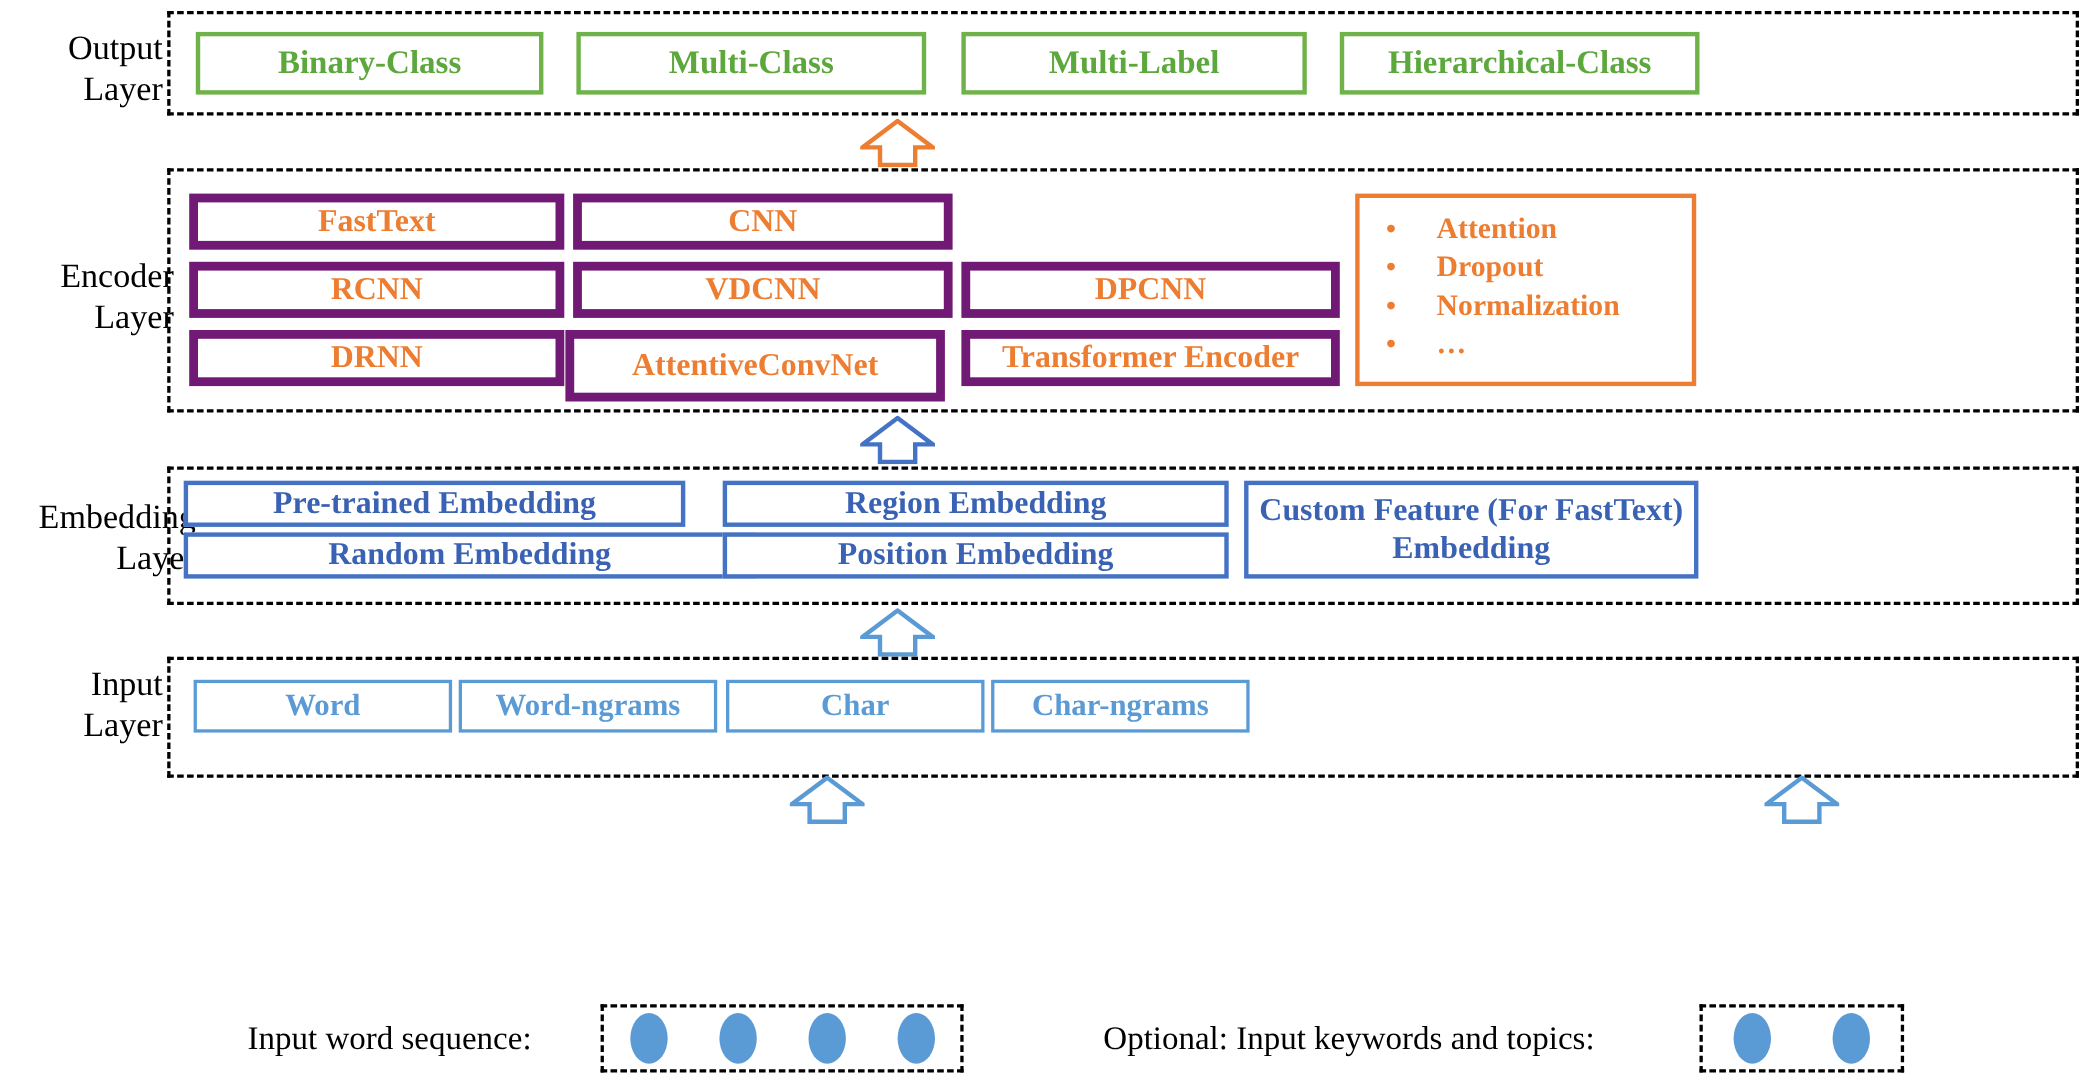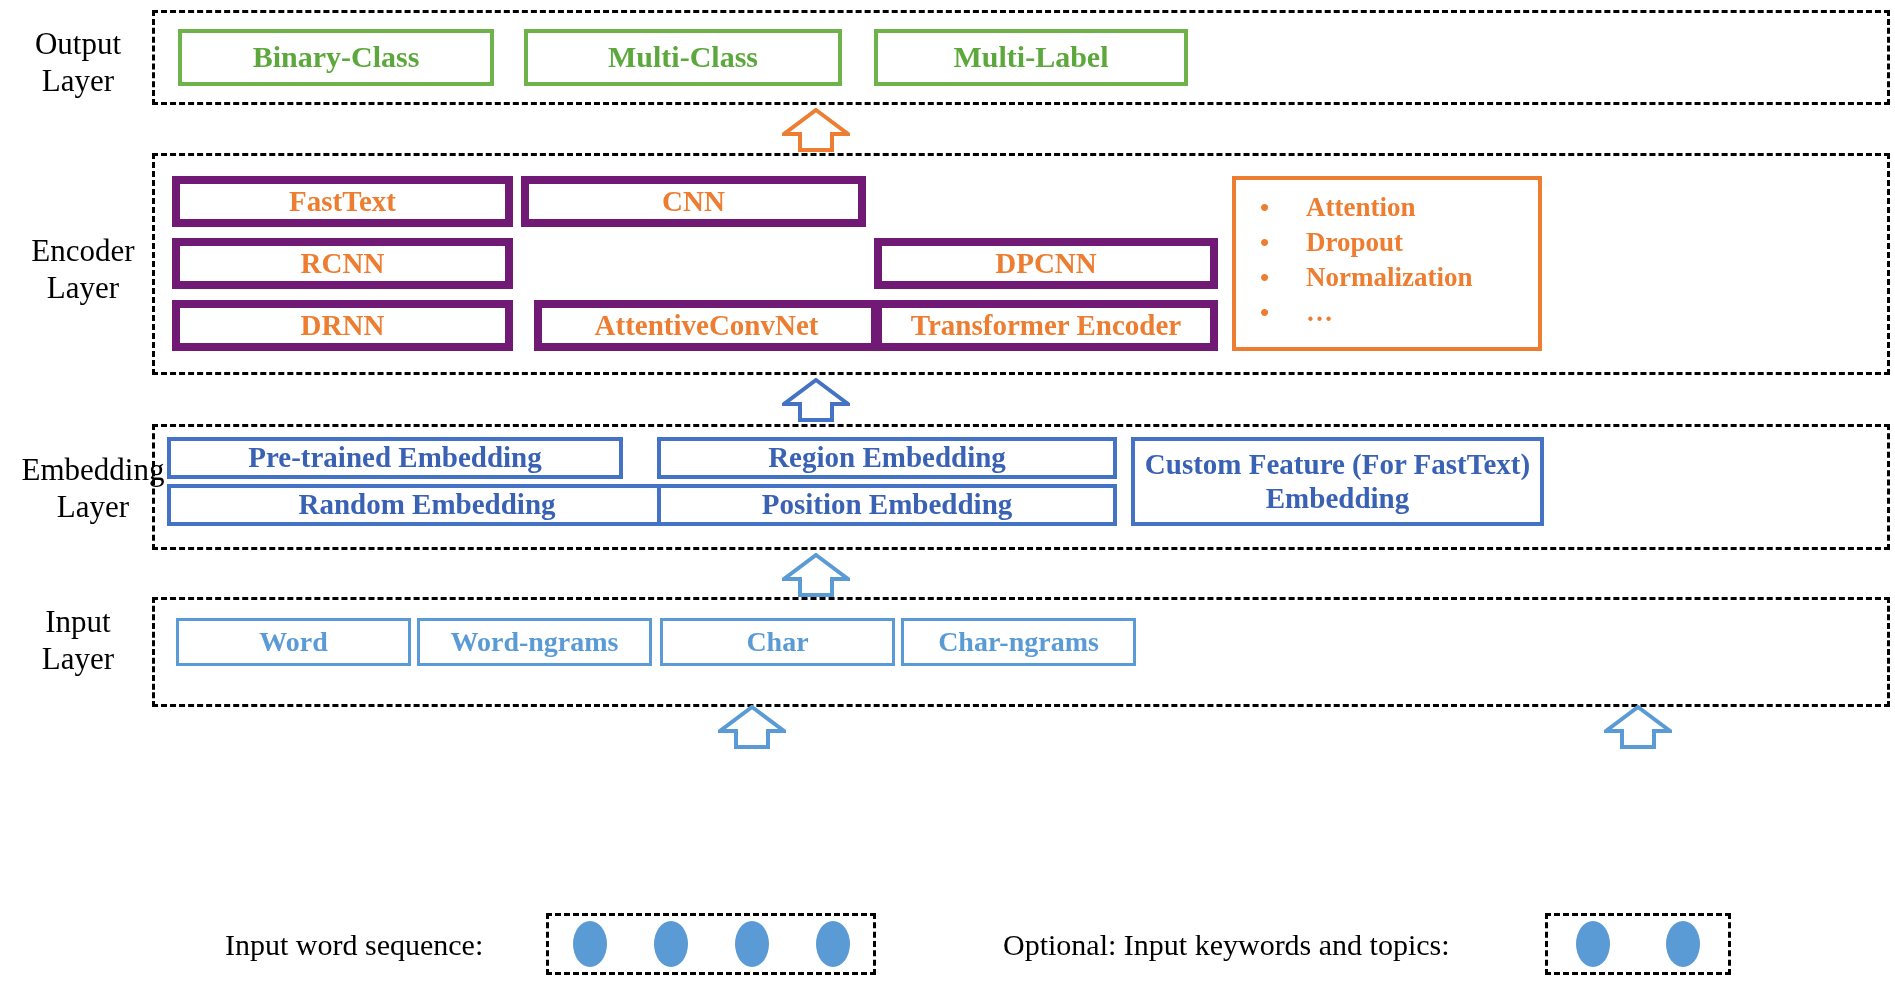--- a/index.html
+++ b/index.html
@@ -20,21 +20,21 @@
     width: 1895px;
     height: 985px;
   }
   
   .layer-label {
     position: absolute;
     font-family: "Liberation Serif", "DejaVu Serif", serif;
     font-size: 31px;
     color: #000000;
     line-height: 1.18;
-    text-align: center;
+    text-align: right;
     white-space: pre-line;
   }
   
   .dashed-group {
     position: absolute;
     border: 3px dashed #000000;
     box-sizing: border-box;
     background: transparent;
   }
   
@@ -165,40 +165,42 @@
 <div class="canvas">
 
   <div class="layer-label" style="left:8px; top:26px; width:140px;">Output
 Layer</div>
 
   <div class="dashed-group" style="left:152px; top:10px; width:1738px; height:95px;"></div>
 
   <div class="box box-green" style="left:178px; top:29px; width:316px; height:57px;">Binary-Class</div>
   <div class="box box-green" style="left:524px; top:29px; width:318px; height:57px;">Multi-Class</div>
   <div class="box box-green" style="left:874px; top:29px; width:314px; height:57px;">Multi-Label</div>
+  <div class="box box-green" style="left:1218px; top:29px; width:327px; height:57px;">Hierarchical-Class</div>
 
   <div class="arrow" style="left:782px; top:108px; width:68px; height:44px;">
     <svg width="68" height="44" viewBox="0 0 68 44">
       <polygon points="34,2 66,26 50,26 50,42 18,42 18,26 2,26" fill="#ffffff" stroke="#ED7D31" stroke-width="4" stroke-linejoin="miter"></polygon>
     </svg>
   </div>
 
   <div class="layer-label" style="left:8px; top:233px; width:150px;">Encoder
 Layer</div>
 
   <div class="dashed-group" style="left:152px; top:153px; width:1738px; height:222px;"></div>
 
   <div class="box box-orange" style="left:172px; top:176px; width:341px; height:51px;">FastText</div>
   <div class="box box-orange" style="left:521px; top:176px; width:345px; height:51px;">CNN</div>
 
   <div class="box box-orange" style="left:172px; top:238px; width:341px; height:51px;">RCNN</div>
+  <div class="box box-orange" style="left:521px; top:238px; width:345px; height:51px;">VDCNN</div>
   <div class="box box-orange" style="left:874px; top:238px; width:344px; height:51px;">DPCNN</div>
 
   <div class="box box-orange" style="left:172px; top:300px; width:341px; height:51px;">DRNN</div>
-  <div class="box box-orange" style="left:534px; top:300px; width:345px; height:51px;">AttentiveConvNet</div>
+  <div class="box box-orange" style="left:514px; top:300px; width:345px; height:65px;">AttentiveConvNet</div>
   <div class="box box-orange" style="left:874px; top:300px; width:344px; height:51px;">Transformer Encoder</div>
 
   <div class="bullet-box" style="left:1232px; top:176px; width:310px; height:175px;">
     <div class="bullet-row">
       <span class="bullet-dot">•</span>
       <span class="bullet-text">Attention</span>
     </div>
     <div class="bullet-row">
       <span class="bullet-dot">•</span>
       <span class="bullet-text">Dropout</span>

